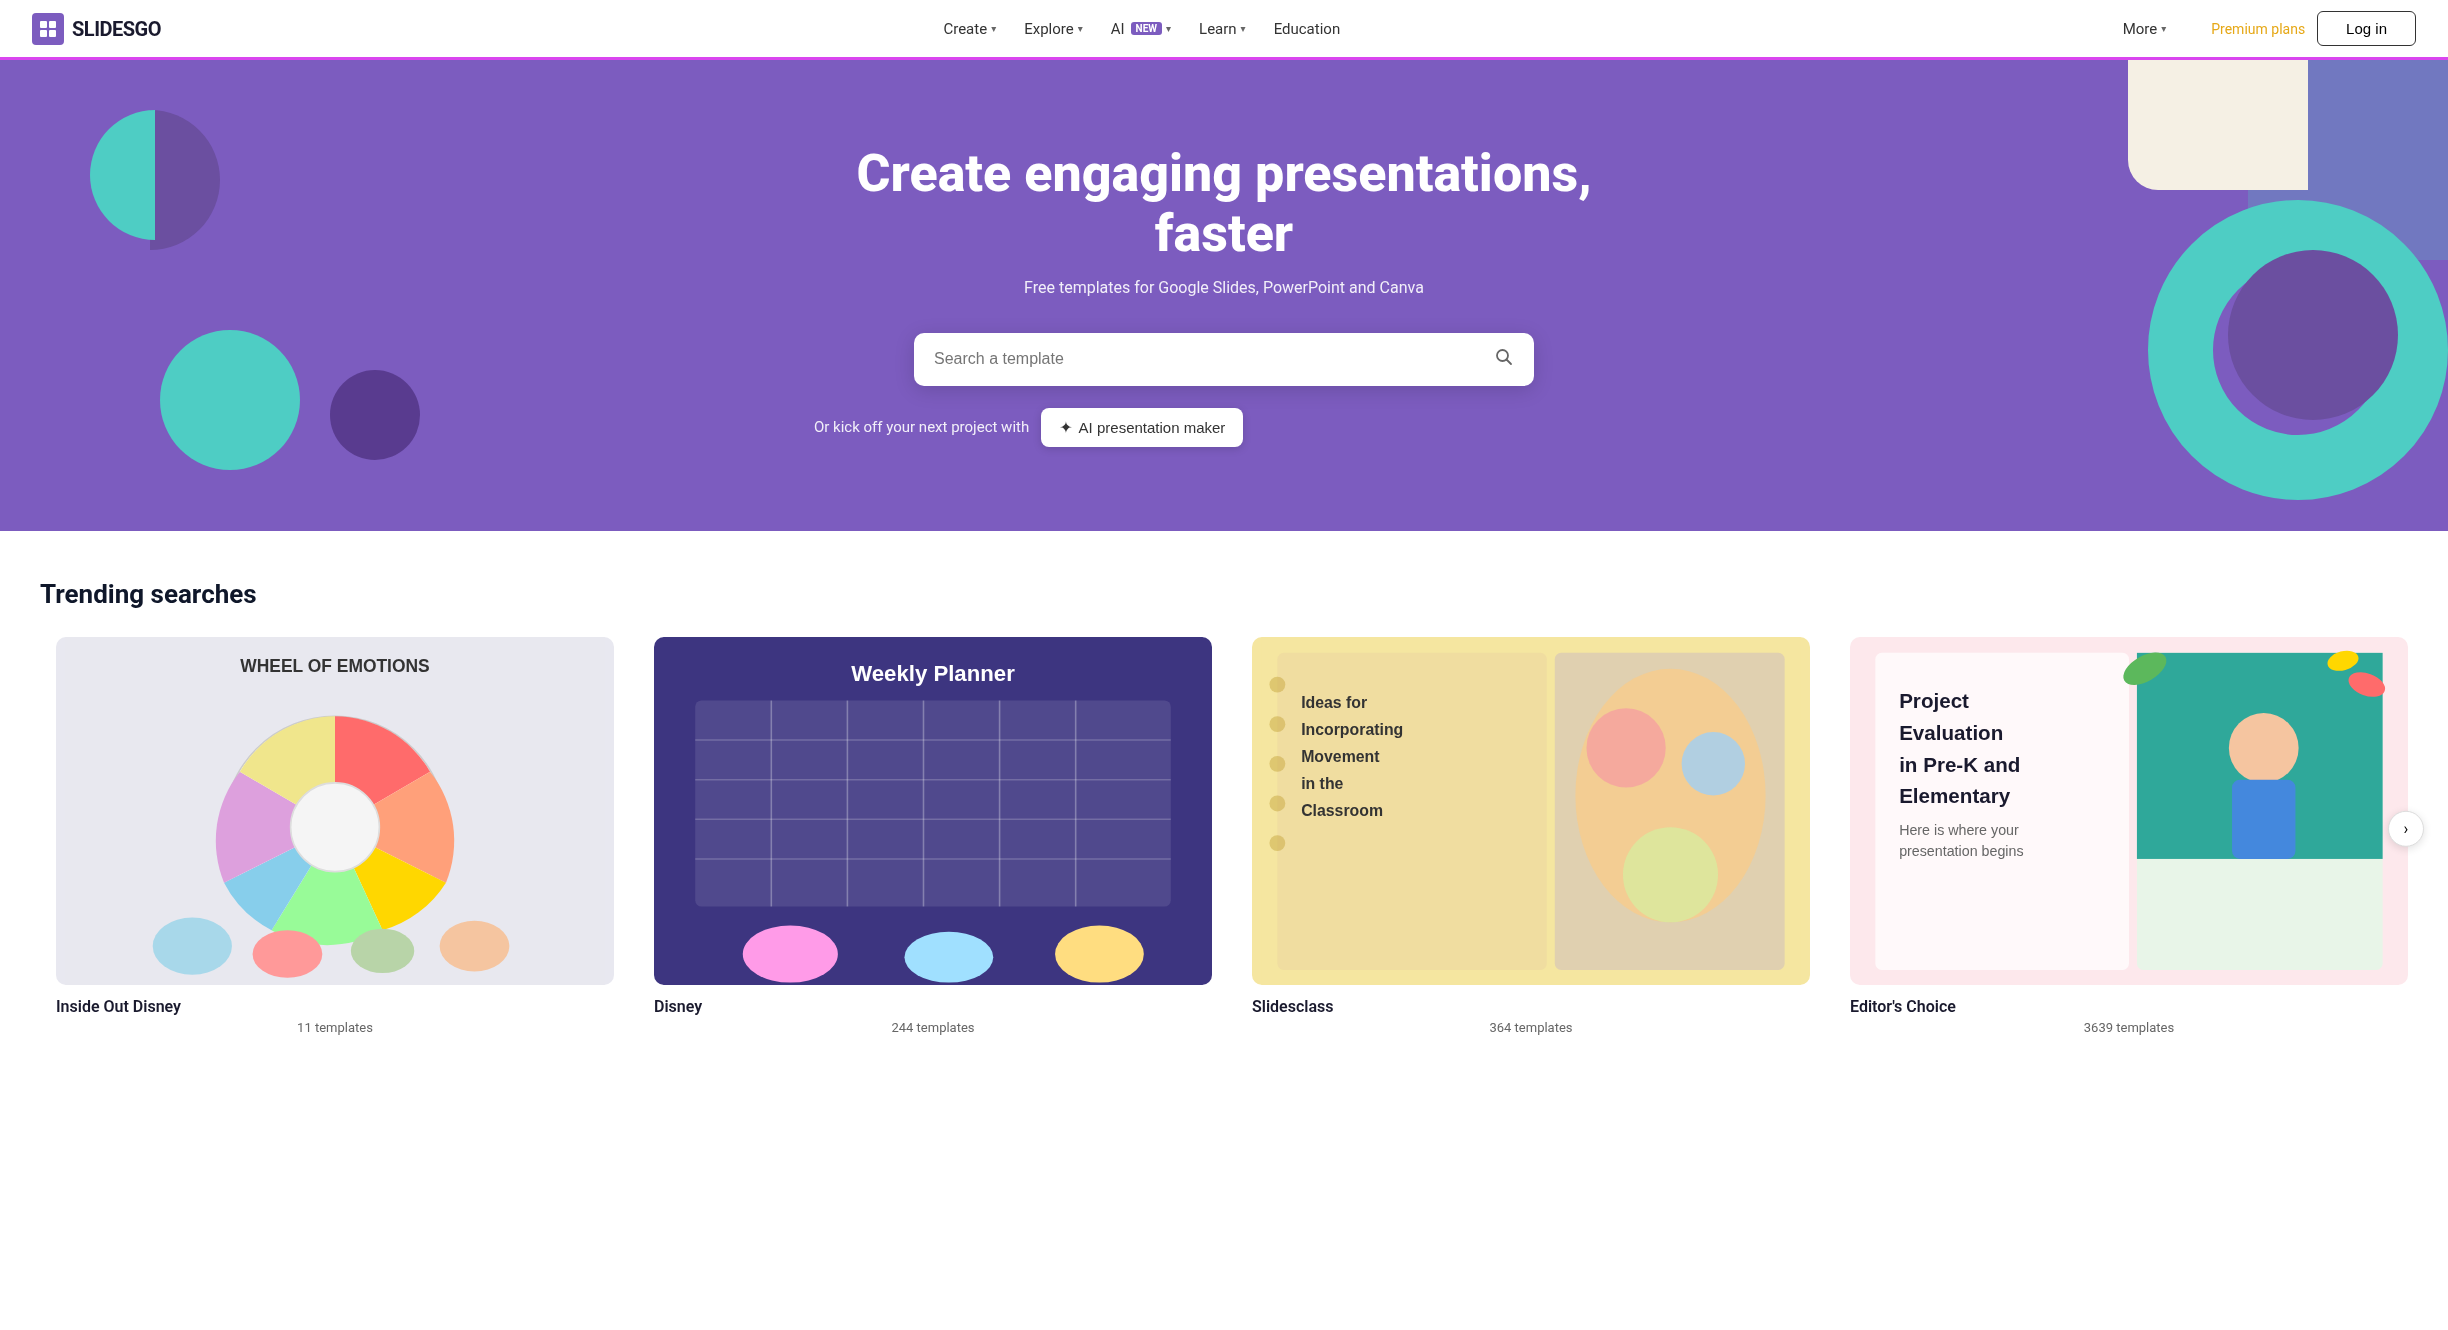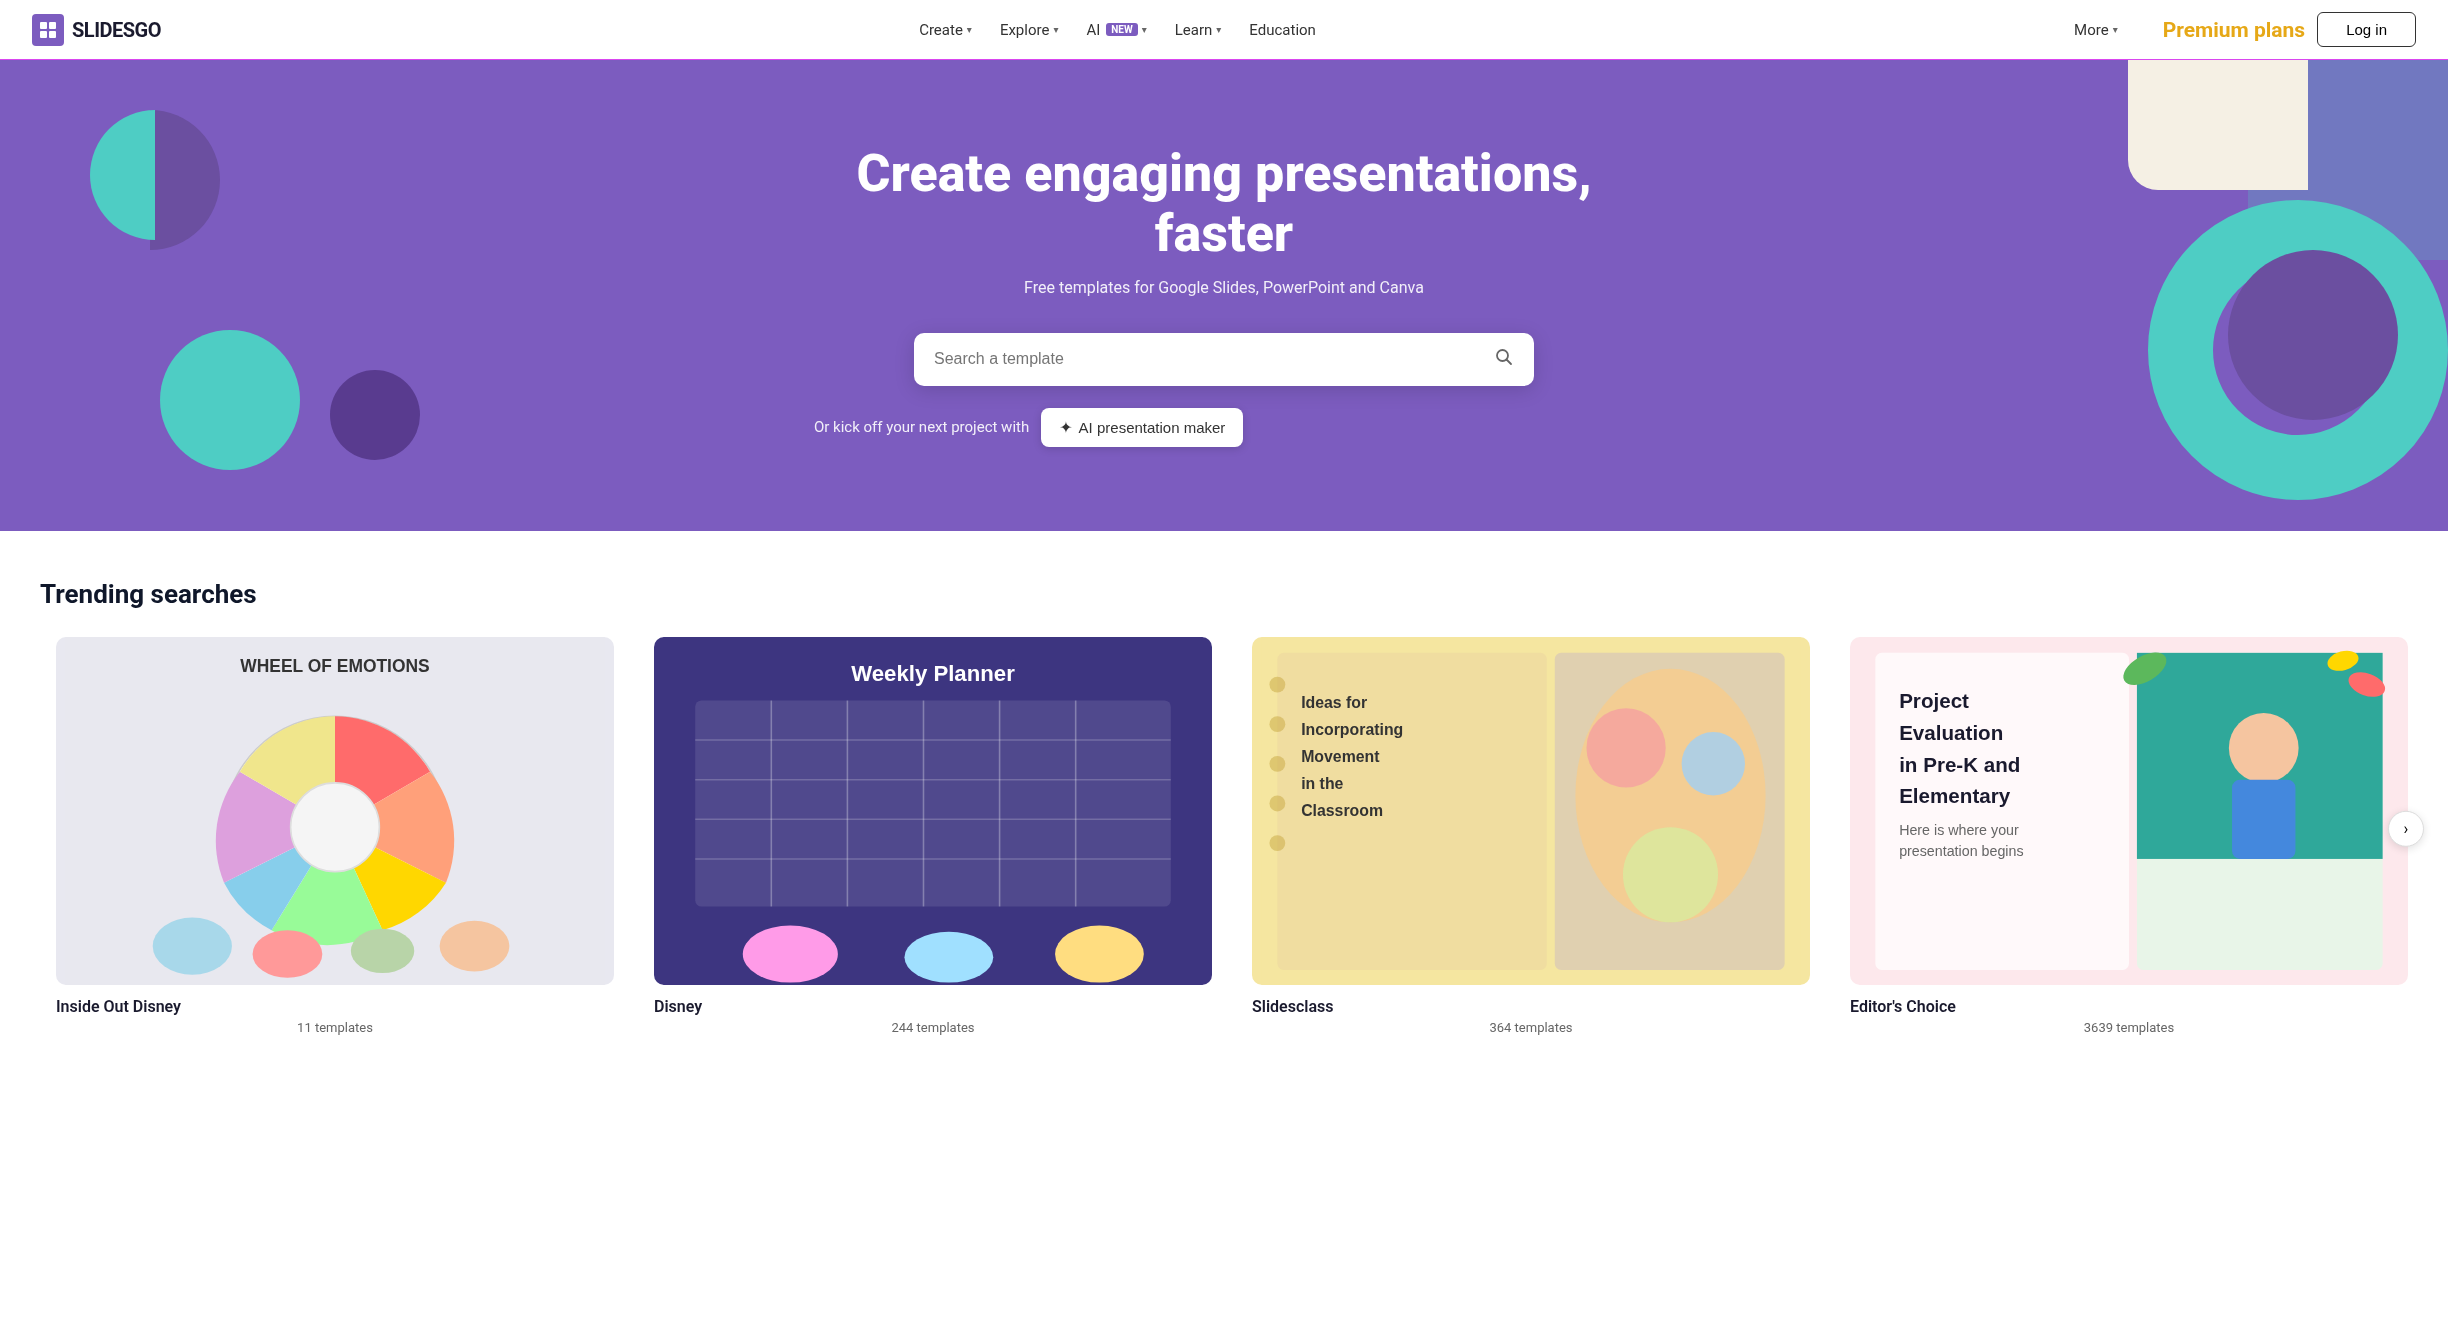--- a/index.html
+++ b/index.html
@@ -2,21 +2,21 @@
 <html><head>
   <meta charset="utf-8">
   <style>
     * { margin: 0; padding: 0; box-sizing: border-box; }
     body { font-family: -apple-system, BlinkMacSystemFont, 'Segoe UI', Roboto, Arial, sans-serif; background: #fff; overflow-x: hidden; }
 
     
     nav {
       display: flex; align-items: center; justify-content: space-between;
       padding: 0 32px; height: 60px; background: #fff;
-      border-bottom: 1px solid #d946ef; position: relative; z-index: 10;
+      border-bottom: 3px solid #d946ef; position: relative; z-index: 10;
     }
     .nav-logo { display: flex; align-items: center; gap: 8px; cursor: pointer; }
     .nav-logo-icon {
       width: 32px; height: 32px; background: #7c5cbf;
       border-radius: 4px; display: flex; align-items: center; justify-content: center;
     }
     .nav-logo-icon svg { fill: #fff; }
     .nav-logo-text { font-size: 20px; font-weight: 700; color: #1a1a2e; letter-spacing: -0.5px; }
     .nav-left { display: flex; align-items: center; gap: 4px; }
     .nav-item {
@@ -24,21 +24,21 @@
       cursor: pointer; font-size: 15px; color: #333; border-radius: 6px;
       white-space: nowrap;
     }
     .nav-badge {
       background: #7c5cbf; color: #fff; font-size: 10px; font-weight: 700;
       padding: 1px 5px; border-radius: 3px; margin-left: 2px;
     }
     .chevron { font-size: 10px; color: #666; }
     .nav-right { display: flex; align-items: center; gap: 12px; }
     .nav-more { display: flex; align-items: center; gap: 4px; cursor: pointer; font-size: 15px; color: #333; }
-    .nav-premium { color: #e6a817; font-weight: 700; font-size: 21px; cursor: pointer; padding-left: 33px; }
+    .nav-premium { color: #e6a817; font-weight: 400; font-size: 14px; cursor: pointer; padding-left: 33px; }
     .nav-login {
       border: 1.5px solid #333; border-radius: 6px; padding: 8px 28px;
       font-size: 15px; font-weight: 500; cursor: pointer; background: #fff;
     }
 
     
     .hero {
       background: #7c5cbf;
       min-height: 420px;
       position: relative;

